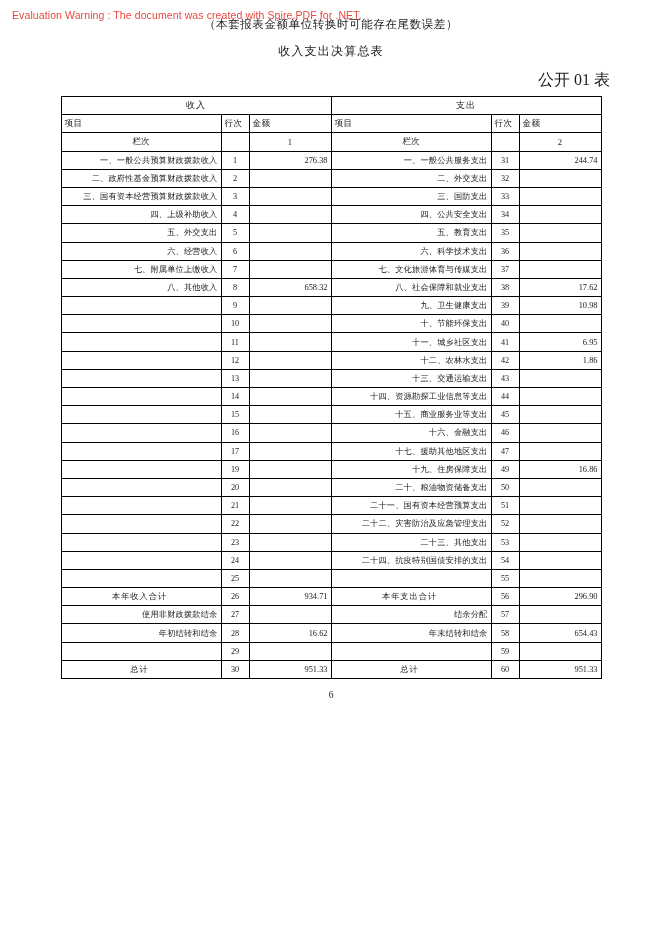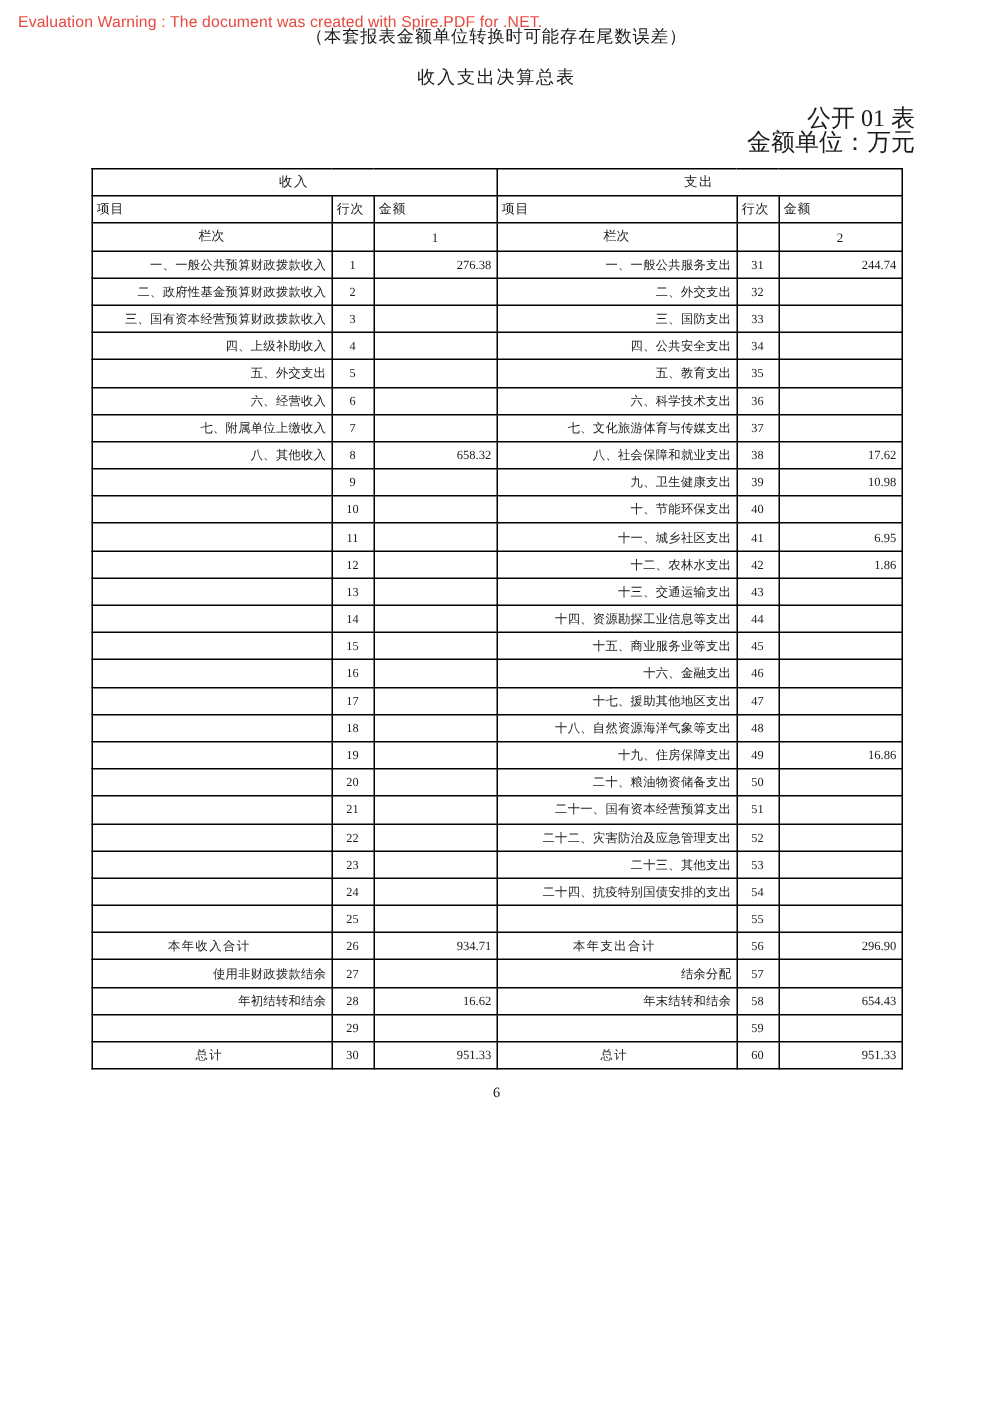--- a/index.html
+++ b/index.html
@@ -128,21 +128,20 @@
 
 <div class="doc-body">
 
 
   <div class="title-note">（本套报表金额单位转换时可能存在尾数误差）</div>
 
   <div class="title-sub">收入支出决算总表</div>
 
   <div class="meta-lines">
     <div>公开 01 表</div>
-    <div>金额单位：万元</div>
   </div>
 
   <table class="fin">
     <colgroup>
       <col class="c-item">
         <col class="c-line">
         <col class="c-amt">
       <col class="c-item">
         <col class="c-line">
         <col class="c-amt">
@@ -301,28 +300,20 @@
         <tr>
           <td class="item"></td>
           <td class="line">17</td>
           <td class="amt"></td>
           <td class="item">十七、援助其他地区支出</td>
           <td class="line">47</td>
           <td class="amt"></td>
         </tr>
         <tr>
           <td class="item"></td>
-          <td class="line">18</td>
-          <td class="amt"></td>
-          <td class="item">十八、自然资源海洋气象等支出</td>
-          <td class="line">48</td>
-          <td class="amt"></td>
-        </tr>
-        <tr>
-          <td class="item"></td>
           <td class="line">19</td>
           <td class="amt"></td>
           <td class="item">十九、住房保障支出</td>
           <td class="line">49</td>
           <td class="amt">16.86</td>
         </tr>
         <tr>
           <td class="item"></td>
           <td class="line">20</td>
           <td class="amt"></td>

